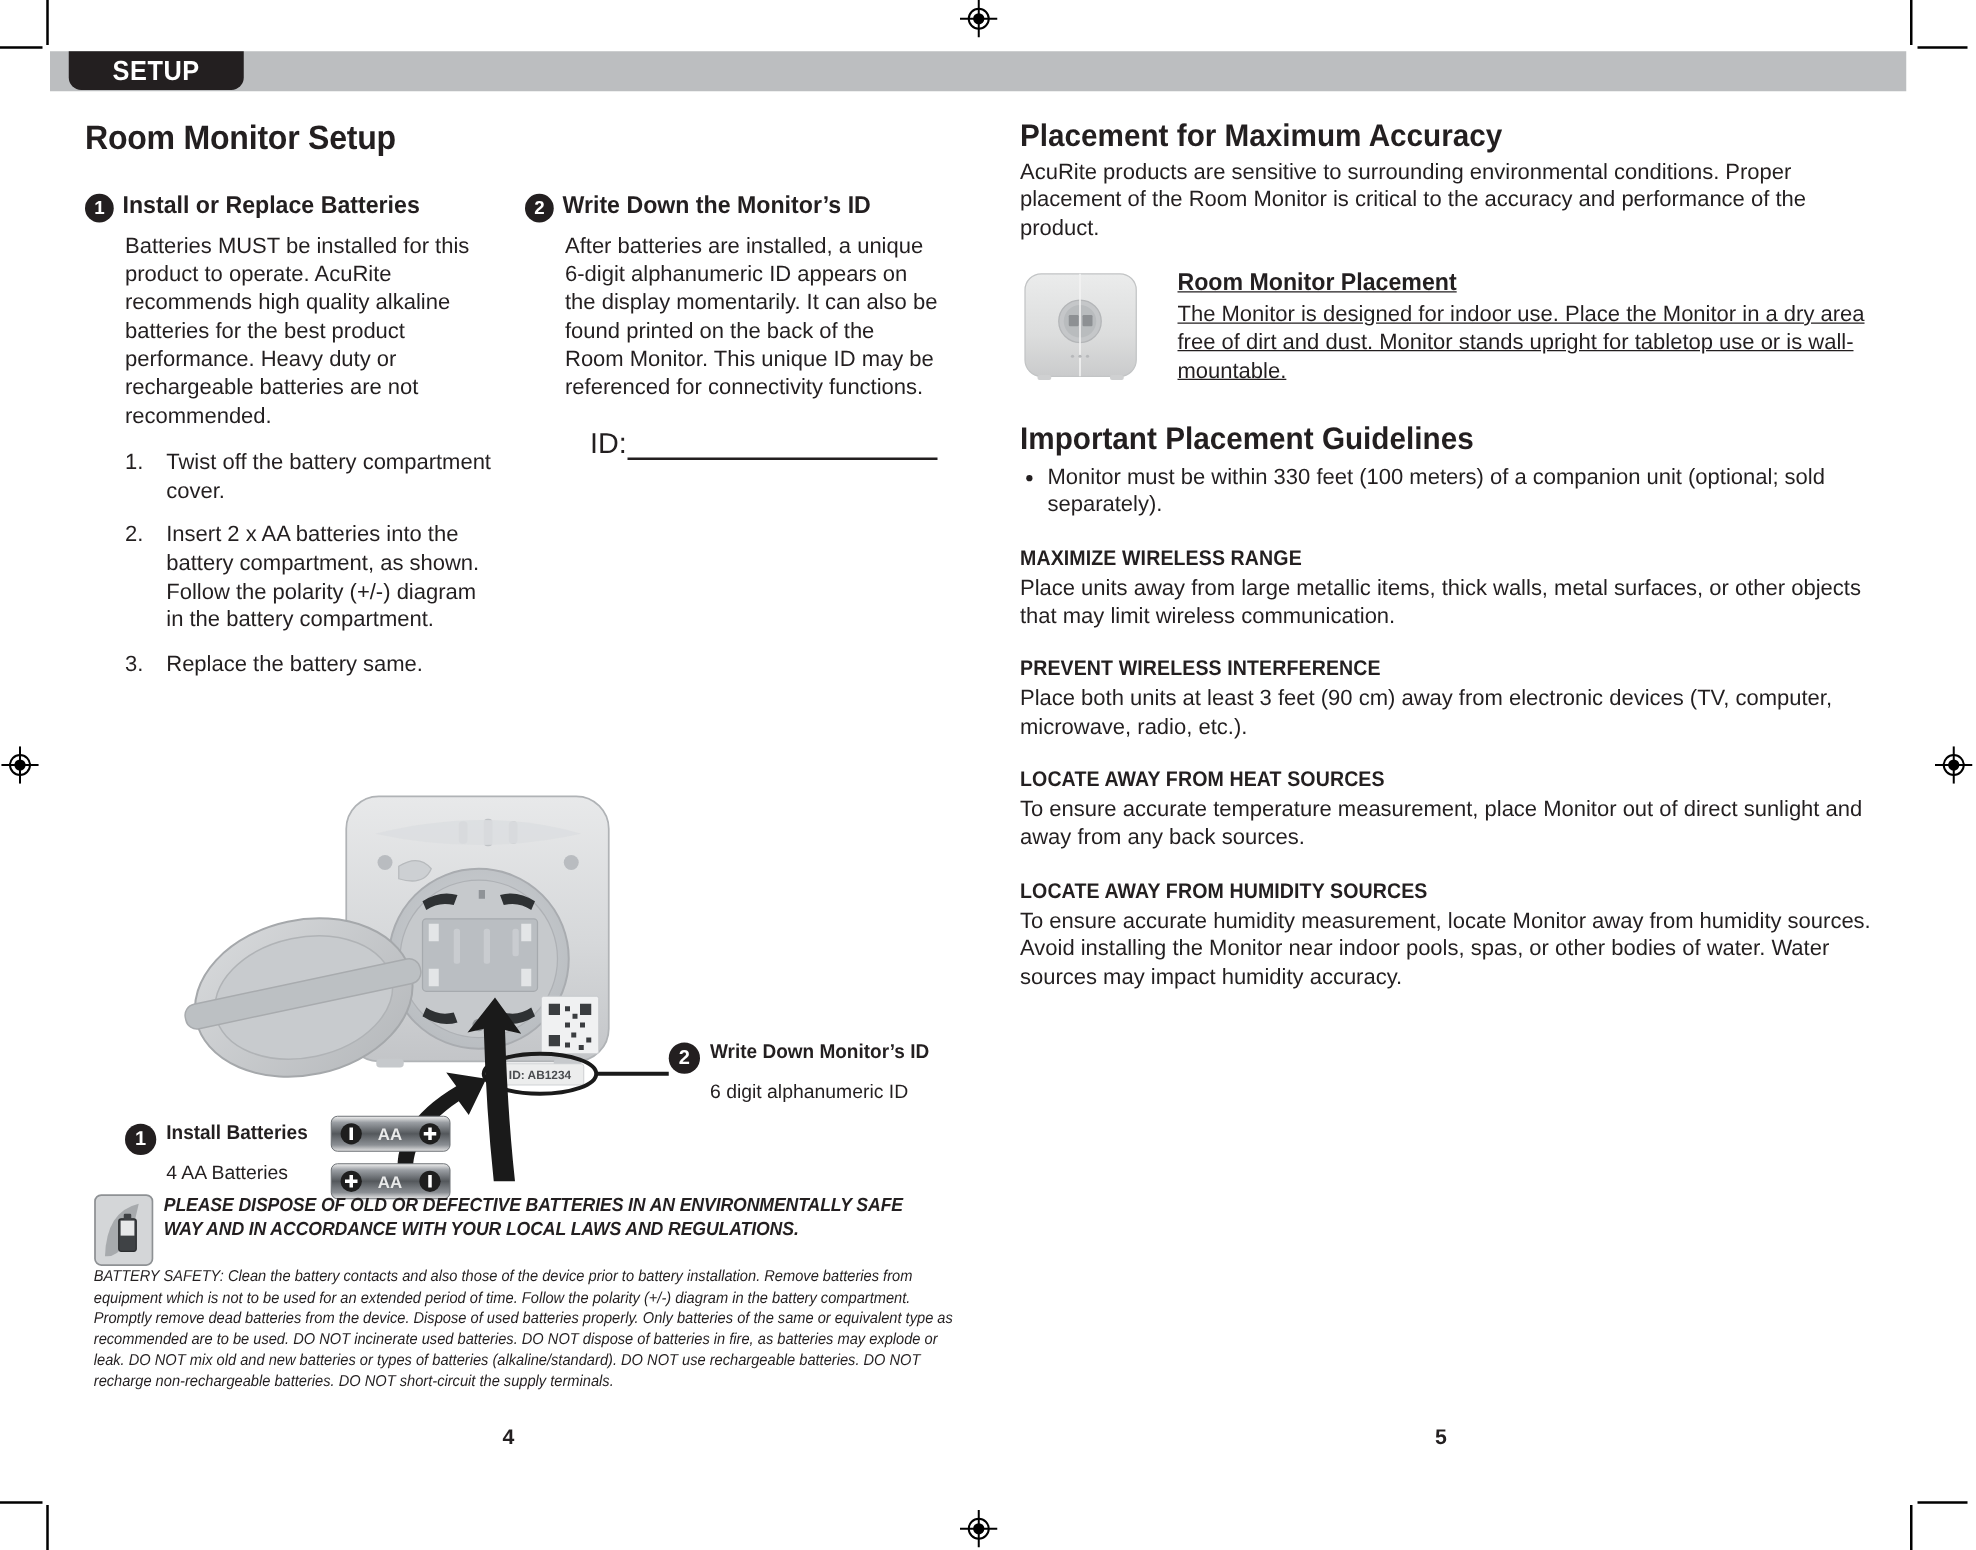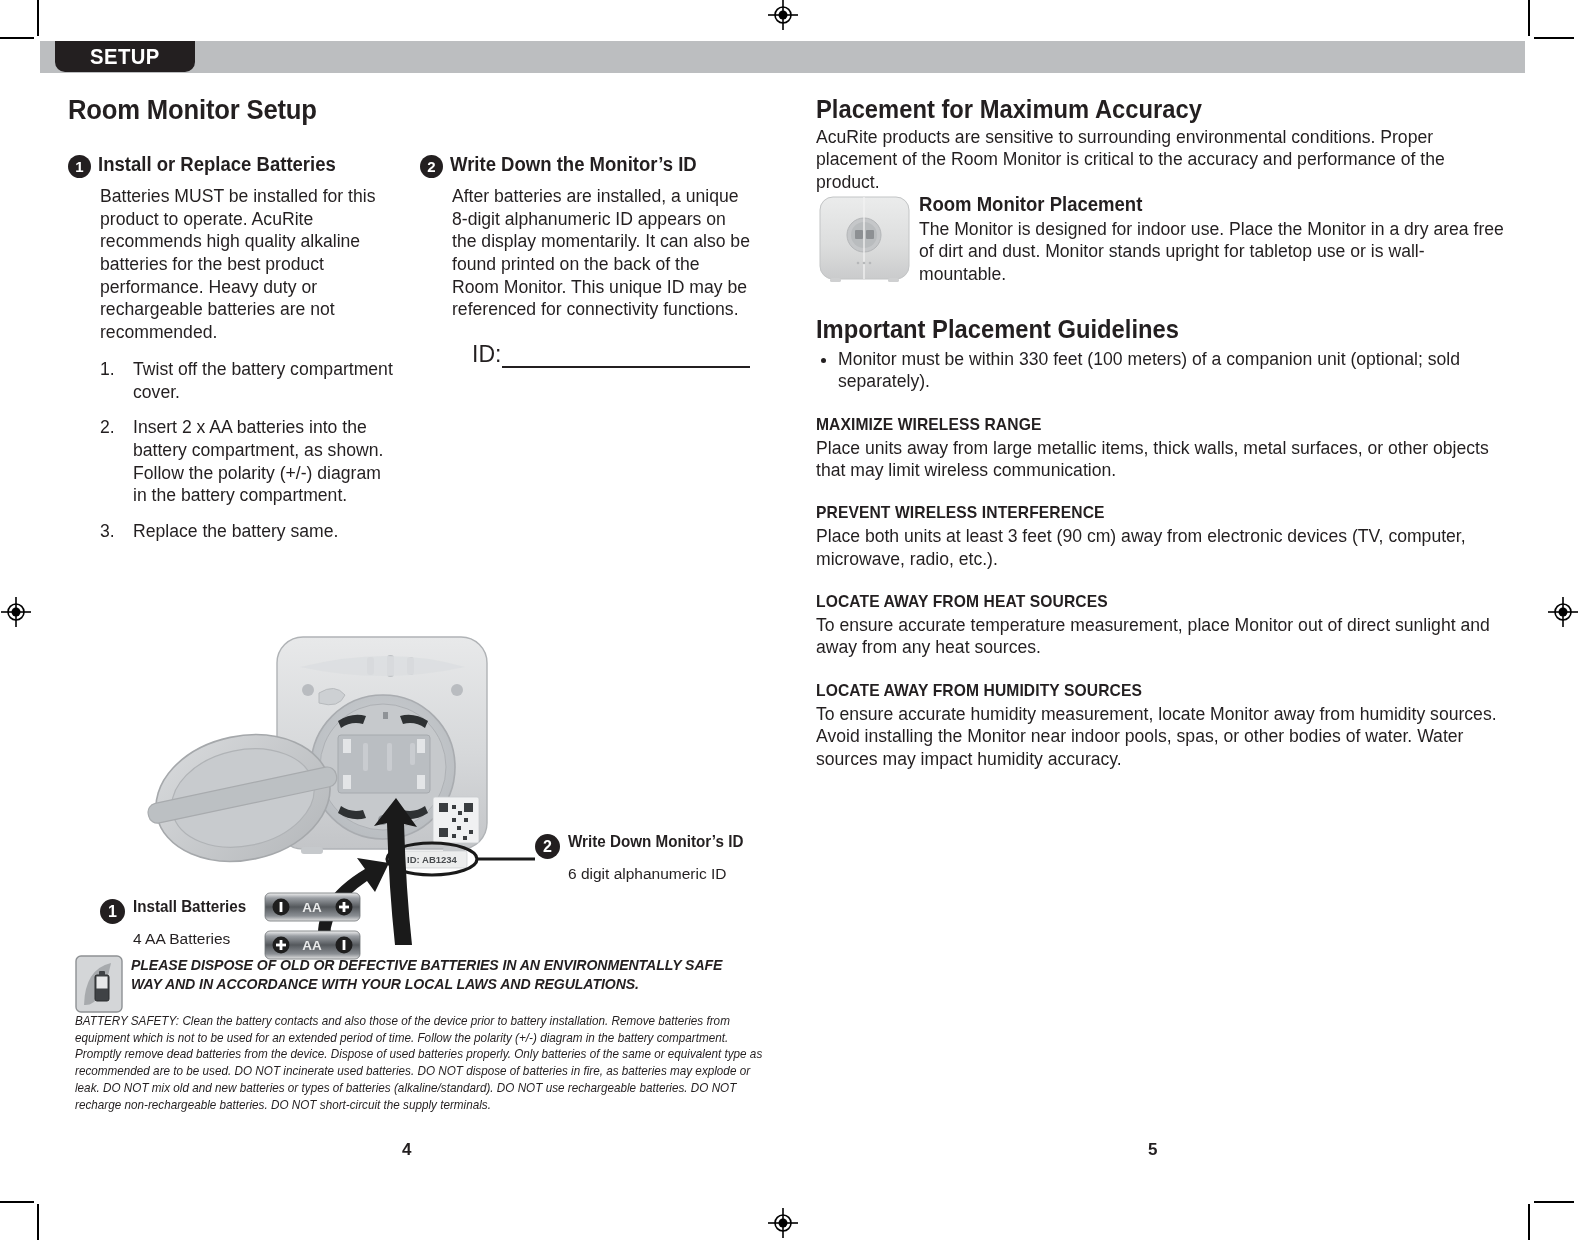--- a/index.html
+++ b/index.html
@@ -159,21 +159,23 @@
     transform: scaleX(0.95);
     transform-origin: left center;
   }
   .rp-text {
     font-size: 17.6px;
     line-height: 1.27;
     margin: 0;
   }
   .placement-block {
     display: flex;
-    gap: 6px;
+    gap: 29px;
+    margin-top: 22px;
+    text-decoration: underline;
   }
   .monitor-thumb {
     flex: 0 0 auto;
     width: 97px;
     height: 92px;
   }
   .placement-text h3 {
     font-size: 19.5px;
     font-weight: bold;
     margin: 0 0 2px 0;
@@ -341,21 +343,21 @@
           <span class="txt">Replace the battery same.</span>
         </li>
       </ol>
     </div>
 
     <div class="col">
       <div class="step-head">
         <div class="badge">2</div>
         <div class="step-title">Write Down the Monitor’s ID</div>
       </div>
-      <p class="body-text">After batteries are installed, a unique 8-digit alphanumeric ID appears on the display momentarily. It can also be found printed on the back of the Room Monitor. This unique ID may be referenced for connectivity functions.</p>
+      <p class="body-text">After batteries are installed, a unique 6-digit alphanumeric ID appears on the display momentarily. It can also be found printed on the back of the Room Monitor. This unique ID may be referenced for connectivity functions.</p>
       <div class="id-line">
         <span>ID:</span>
         <span class="id-rule"></span>
       </div>
     </div>
 
   </div>
 </div>
 
 <div class="diagram">
@@ -550,21 +552,21 @@
   <div class="subsec">
     <h4>MAXIMIZE WIRELESS RANGE</h4>
     <p class="rp-text">Place units away from large metallic items, thick walls, metal surfaces, or other objects that may limit wireless communication.</p>
   </div>
   <div class="subsec">
     <h4>PREVENT WIRELESS INTERFERENCE</h4>
     <p class="rp-text">Place both units at least 3 feet (90 cm) away from electronic devices (TV, computer, microwave, radio, etc.).</p>
   </div>
   <div class="subsec">
     <h4>LOCATE AWAY FROM HEAT SOURCES</h4>
-    <p class="rp-text">To ensure accurate temperature measurement, place Monitor out of direct sunlight and away from any heat sources.</p>
+    <p class="rp-text">To ensure accurate temperature measurement, place Monitor out of direct sunlight and away from any back sources.</p>
   </div>
   <div class="subsec">
     <h4>LOCATE AWAY FROM HUMIDITY SOURCES</h4>
     <p class="rp-text">To ensure accurate humidity measurement, locate Monitor away from humidity sources. Avoid installing the Monitor near indoor pools, spas, or other bodies of water. Water sources may impact humidity accuracy.</p>
   </div>
 </div>
 
 <div class="folio folio-right">5</div>
 
 </body></html>

